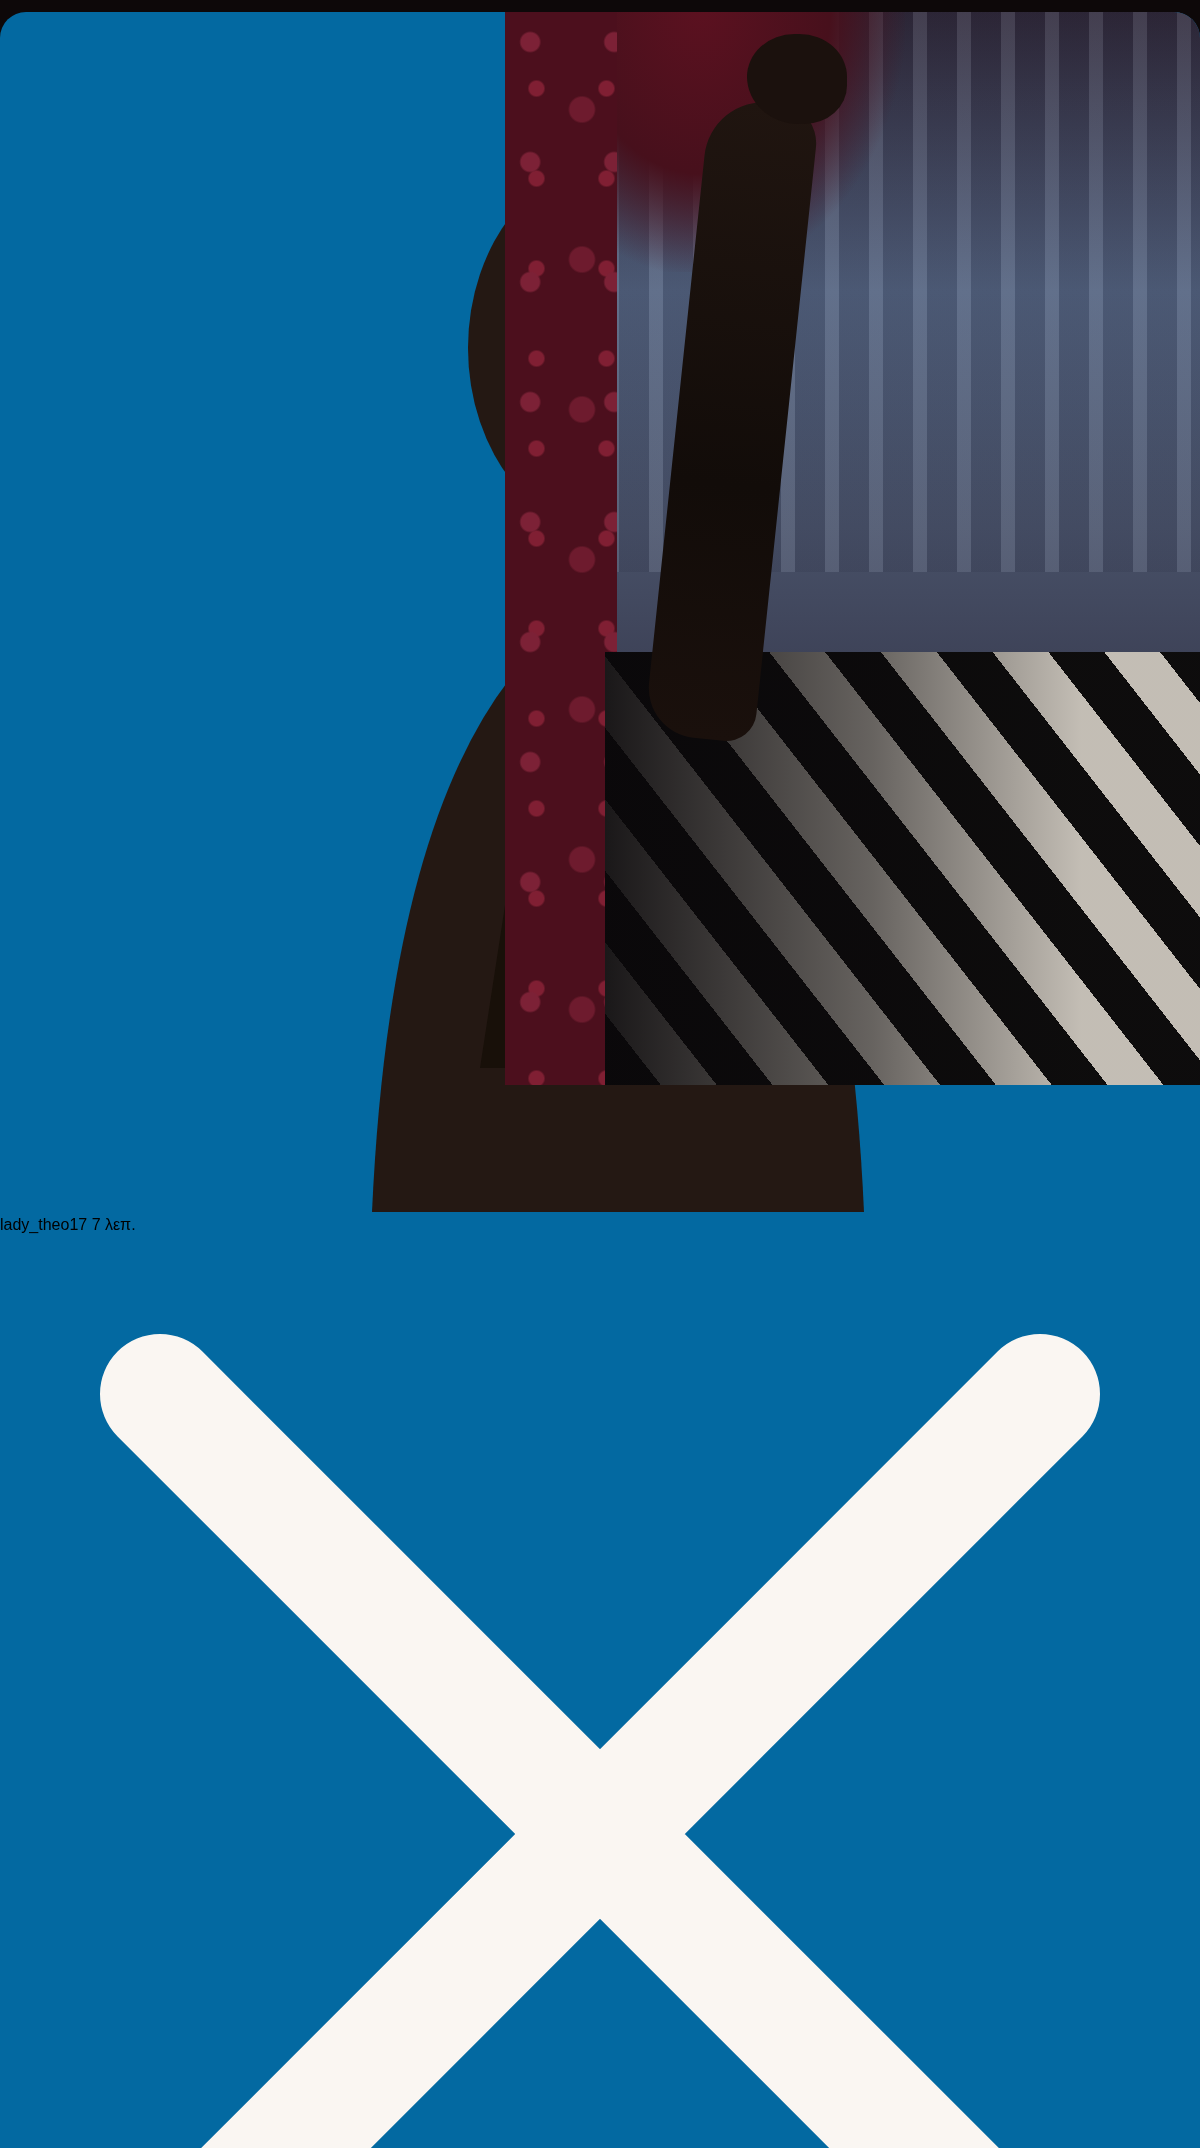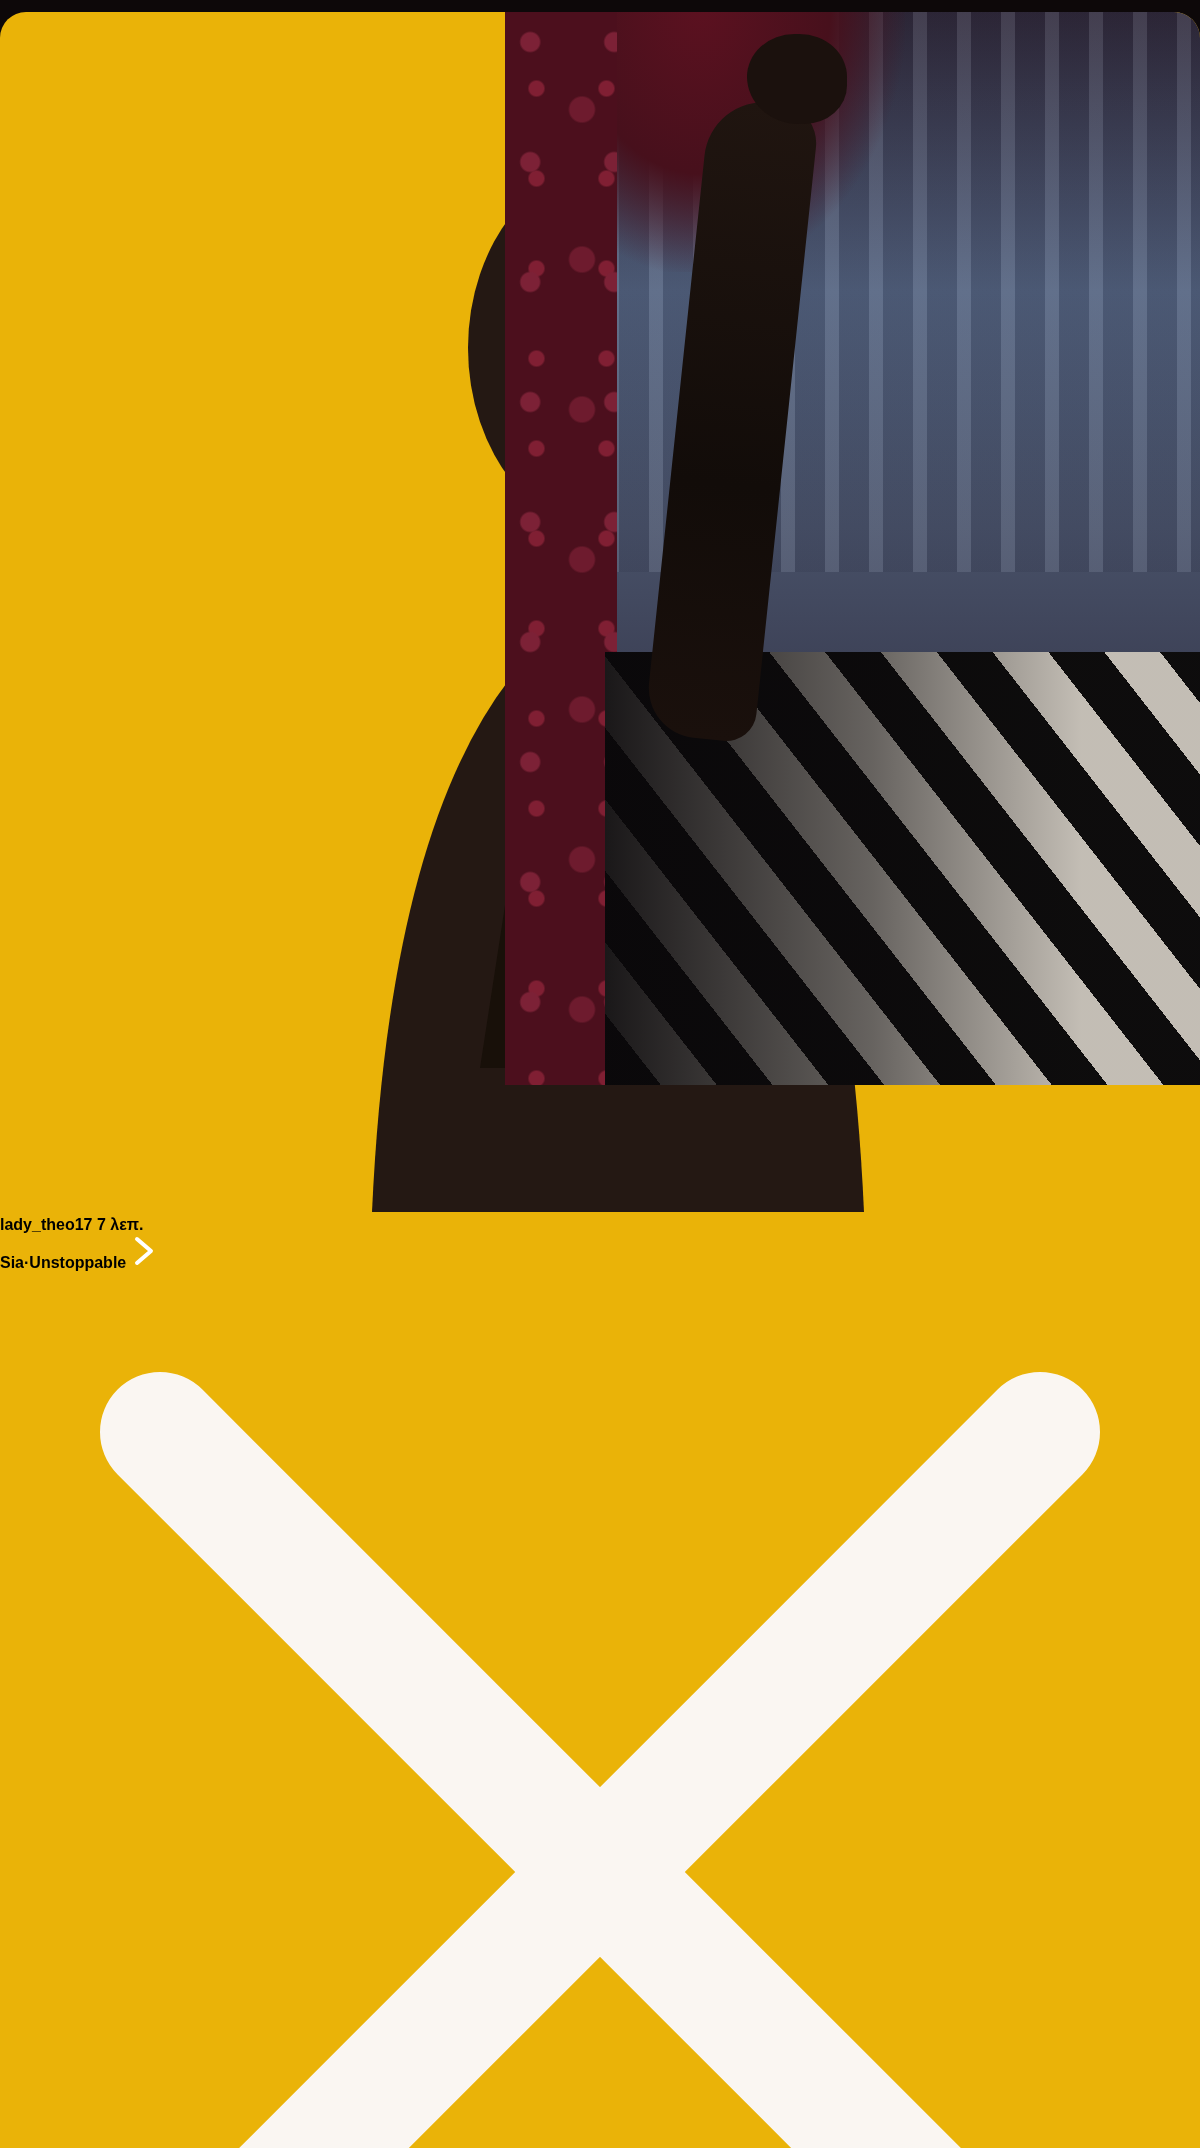--- a/index.html
+++ b/index.html
@@ -1,21 +1,21 @@
 <!DOCTYPE html>
 <html><head>
 <meta charset="utf-8">
 <style>
   html,body{margin:0;padding:0;background:#0d0809;}
   body{width:1200px;height:2148px;position:relative;overflow:hidden;
        font-family:"Liberation Sans","DejaVu Sans",sans-serif;}
 
   
   .story{position:absolute;left:0;top:12px;right:0;bottom:0;
-         background:#eab308;border-radius:26px 26px 0 0;overflow:hidden;font-weight:bold;}
+         background:#0369a1;border-radius:26px 26px 0 0;overflow:hidden;}
 
   
   .photo{position:absolute;left:505px;top:0;width:695px;height:1073px;
          background:linear-gradient(180deg,#2e2737 0%,#51607c 26%,#485168 48%,#343549 72%,#1d1b26 100%);
          overflow:hidden;}
   .photo .curtain-stripes{position:absolute;left:100px;right:0;top:0;height:560px;
          background:repeating-linear-gradient(90deg,rgba(210,220,240,.16) 0 14px,rgba(20,20,40,.12) 14px 44px);
          opacity:.8;}
   .photo .red-canopy{position:absolute;left:60px;top:-40px;width:340px;height:300px;
          background:radial-gradient(ellipse at 40% 10%,#5c1120 0%,#47101c 45%,transparent 72%);}
@@ -136,31 +136,20 @@
         <path d="M60 18 q8 18 4 40 l-8 2 z" fill="#241813"></path>
         <path d="M31 100 Q33 56 52 48 Q70 56 72 100 Z" fill="#241813"></path>
         <path d="M44 62 h18 v26 h-22 z" fill="#181009"></path>
       </svg>
     </div>
     <div class="head-text">
       <div class="line1">
         <span class="username">lady_theo17</span>
         <span class="time">7 λεπ.</span>
       </div>
-      <div class="line2">
-        <span class="eq"><i></i><i></i><i></i><i></i></span>
-        <span class="music-text">
-          <span>Sia</span><span class="dot">·</span><span>Unstoppable</span>
-        </span>
-        <span class="music-chevron">
-          <svg width="26" height="34" viewBox="0 0 26 34">
-              <path d="M6 5 L20 17 L6 29" fill="none" stroke="#fff" stroke-width="4" stroke-linecap="round" stroke-linejoin="round"></path>
-            </svg>
-        </span>
-      </div>
     </div>
   </div>
 
   <div class="more-btn"><i></i><i></i><i></i></div>
   <div class="close-btn">
     <svg viewBox="0 0 60 60">
         <path d="M8 8 L52 52 M52 8 L8 52" stroke="#faf6f2" stroke-width="6" stroke-linecap="round"></path>
       </svg>
   </div>
 

